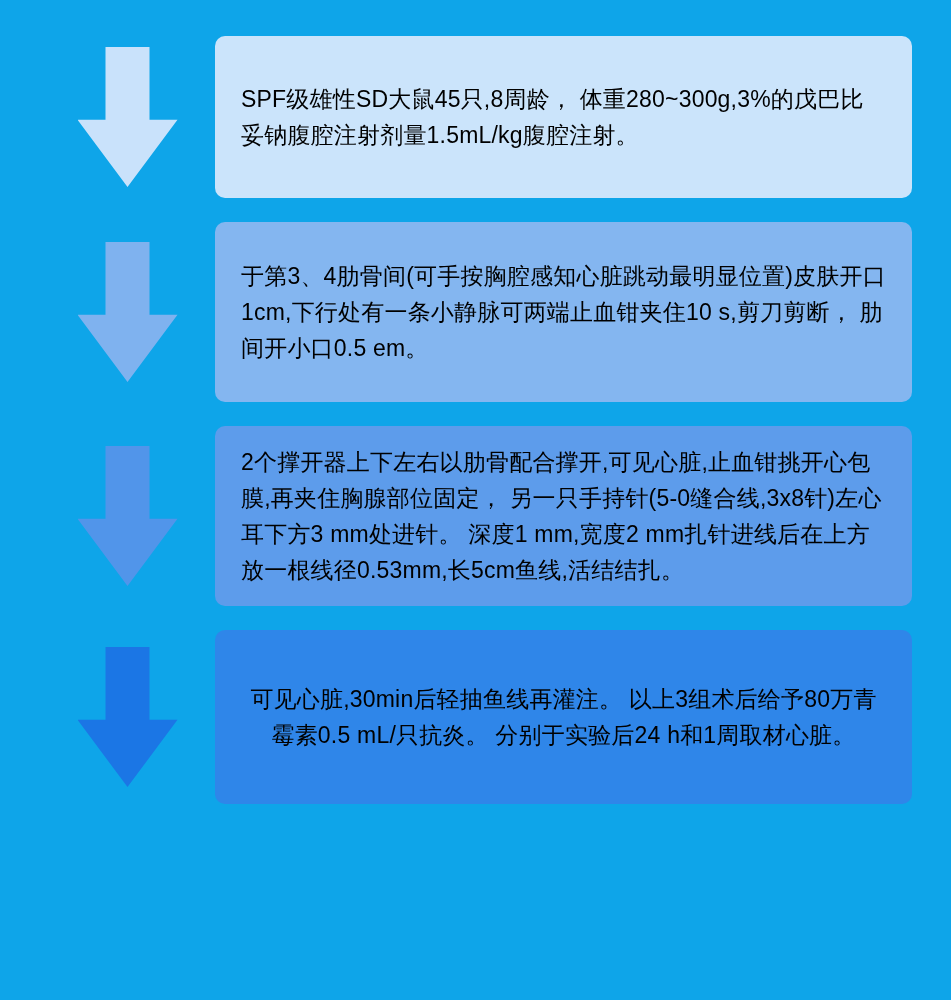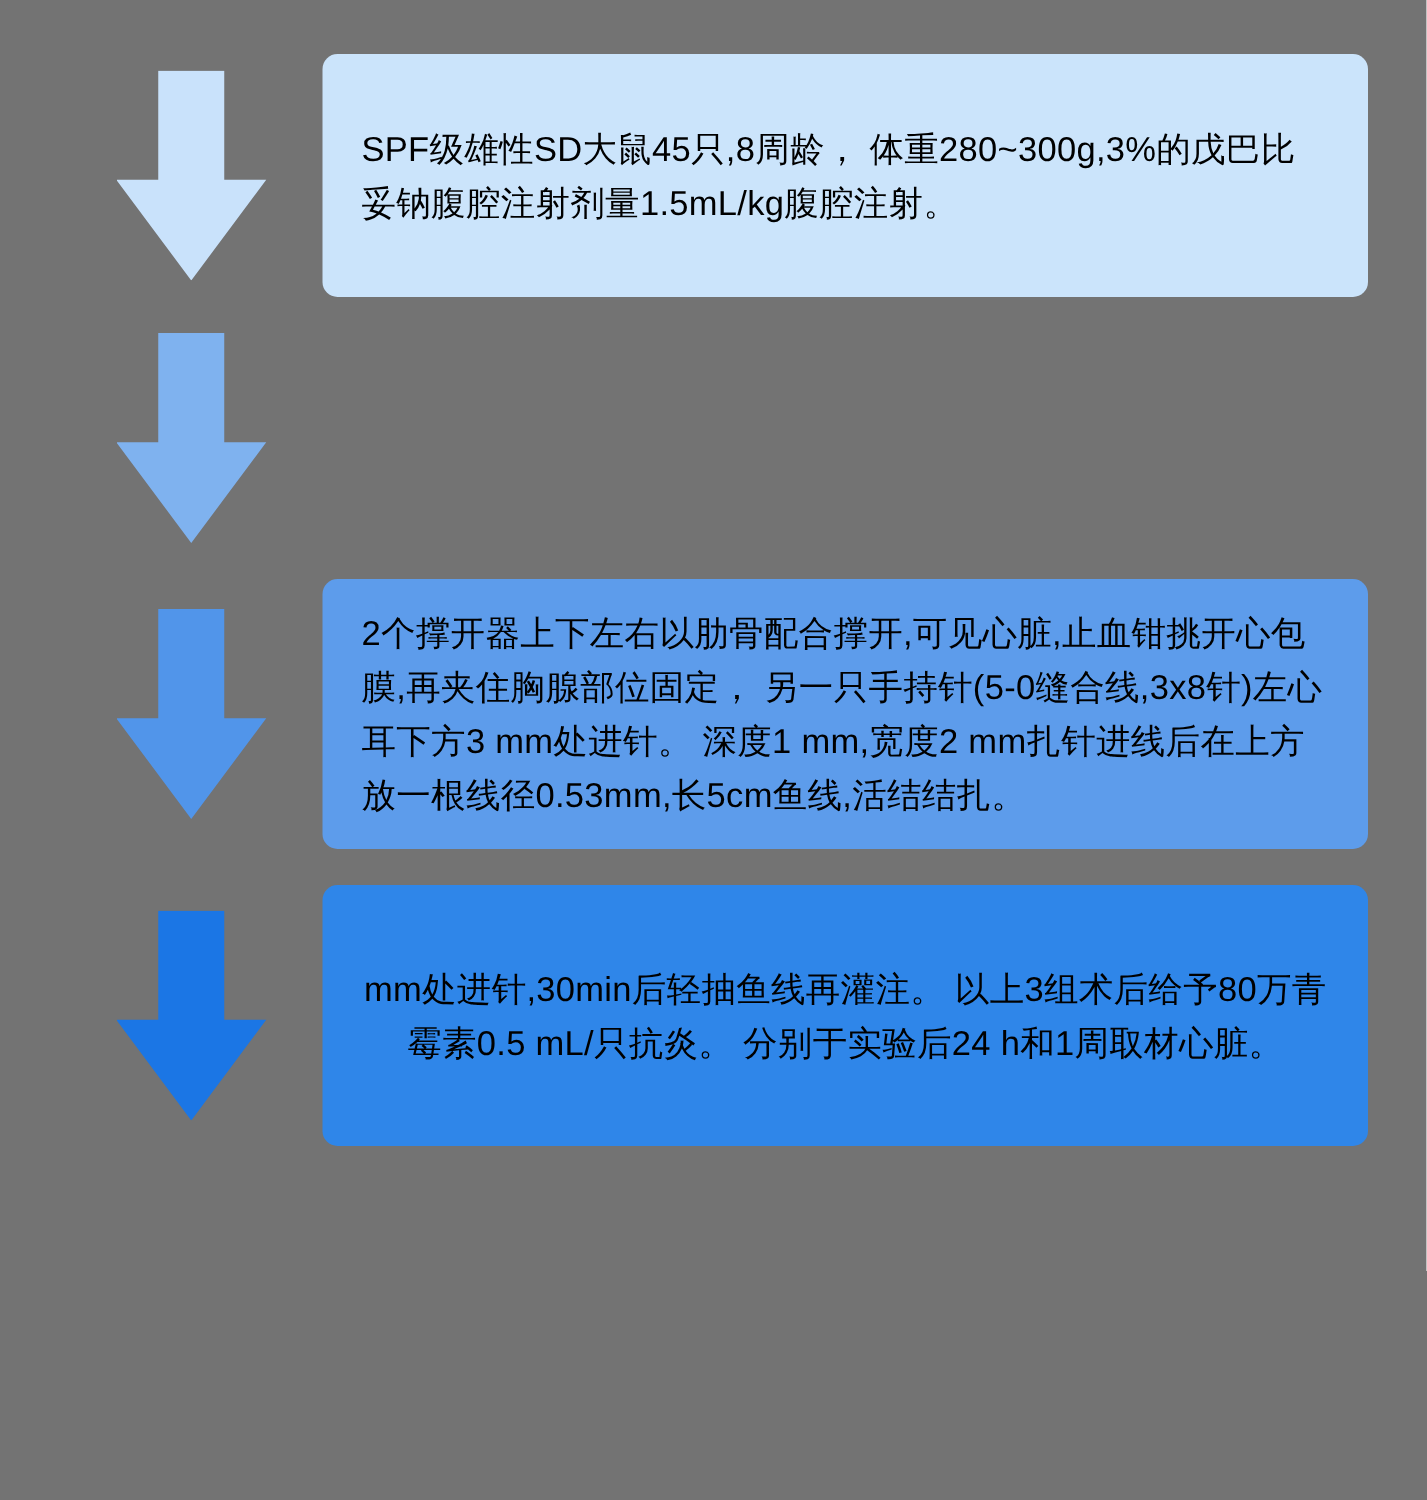--- a/index.html
+++ b/index.html
@@ -5,21 +5,21 @@
   html, body {
     margin: 0;
     padding: 0;
     background: #ffffff;
     font-family: "Liberation Sans", "DejaVu Sans", sans-serif;
   }
   .canvas {
     position: relative;
     width: 951px;
     height: 1000px;
-    background: #737373;
+    background: #0ea5e9;
     box-sizing: border-box;
     padding: 36px 0 0 40px;
     overflow: hidden;
   }
   .flow-row {
     display: flex;
     align-items: center;
     margin-bottom: 24px;
   }
   .arrow-col {
@@ -69,33 +69,36 @@
     <div class="step-box" style="background-color: rgb(203, 228, 251);">
       <p class="step-text">SPF级雄性SD大鼠45只,8周龄， 体重280~300g,3%的戊巴比妥钠腹腔注射剂量1.5mL/kg腹腔注射。</p>
     </div>
   </div>
 
 
   <div class="flow-row">
     <div class="arrow-col">
       <div class="down-arrow" style="background-color: rgb(127, 178, 239);"></div>
     </div>
+    <div class="step-box" style="background-color: rgb(132, 182, 240);">
+      <p class="step-text">于第3、4肋骨间(可手按胸腔感知心脏跳动最明显位置)皮肤开口1cm,下行处有一条小静脉可两端止血钳夹住10 s,剪刀剪断， 肋间开小口0.5 em。</p>
+    </div>
   </div>
 
   <div class="flow-row">
     <div class="arrow-col">
       <div class="down-arrow" style="background-color: rgb(81, 149, 234);"></div>
     </div>
     <div class="step-box" style="background-color: rgb(93, 156, 235);">
       <p class="step-text">2个撑开器上下左右以肋骨配合撑开,可见心脏,止血钳挑开心包膜,再夹住胸腺部位固定， 另一只手持针(5-0缝合线,3x8针)左心耳下方3 mm处进针。 深度1 mm,宽度2 mm扎针进线后在上方放一根线径0.53mm,长5cm鱼线,活结结扎。</p>
     </div>
   </div>
 
   <div class="flow-row">
     <div class="arrow-col">
       <div class="down-arrow" style="background-color: rgb(27, 118, 229);"></div>
     </div>
     <div class="step-box" style="background-color: rgb(47, 134, 233);">
-      <p class="step-text">mm处进针,30min后轻抽鱼线再灌注。 以上3组术后给予80万青霉素0.5 mL/只抗炎。 分别于实验后24 h和1周取材心脏。</p>
+      <p class="step-text">可见心脏,30min后轻抽鱼线再灌注。 以上3组术后给予80万青霉素0.5 mL/只抗炎。 分别于实验后24 h和1周取材心脏。</p>
     </div>
   </div>
 
 </div>
 
 </body></html>

